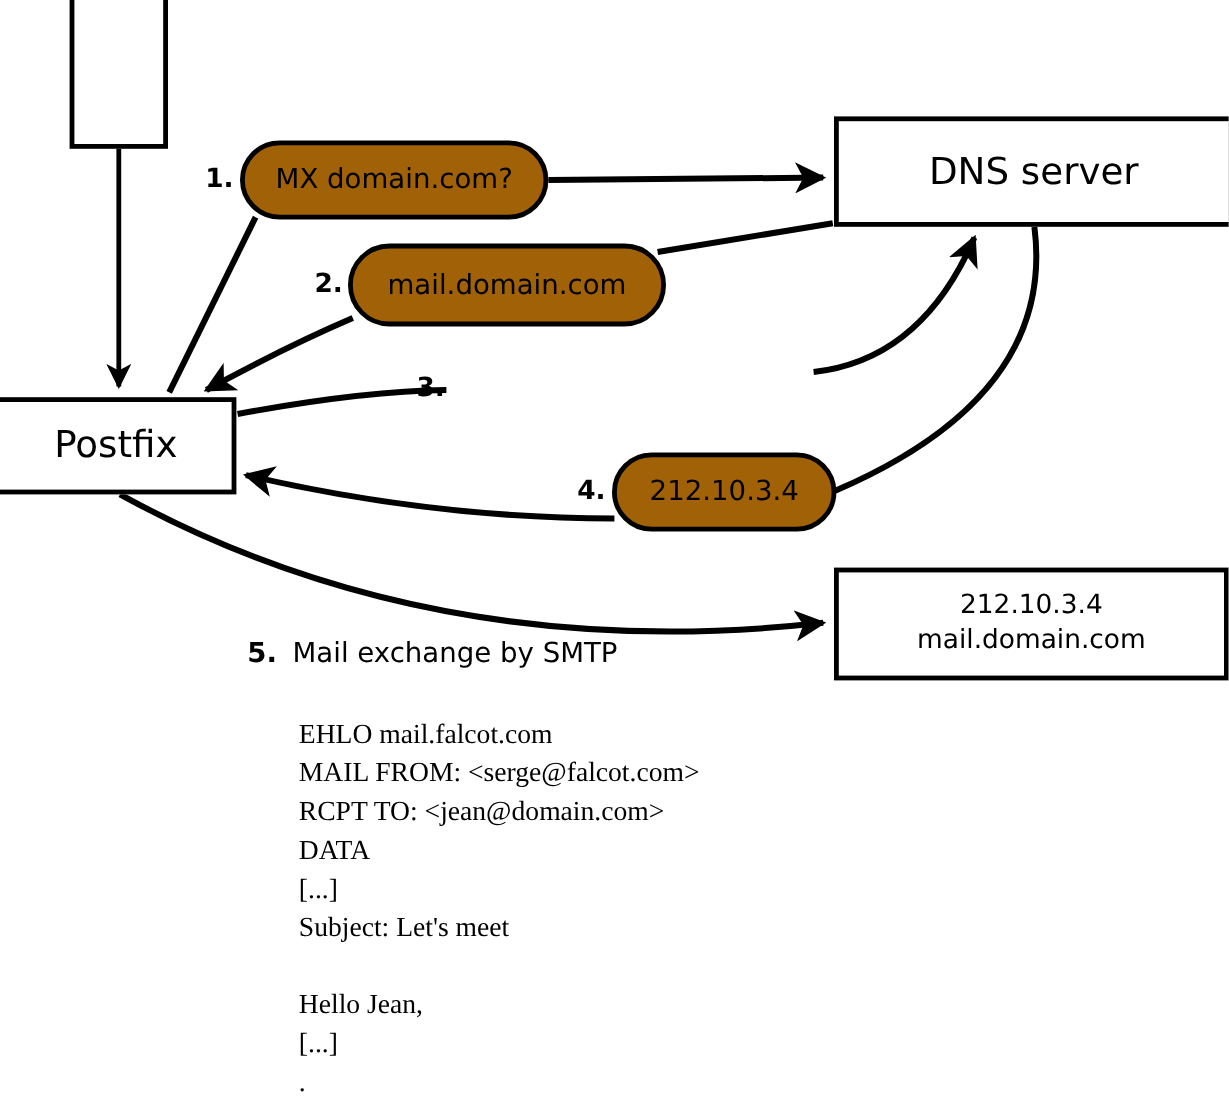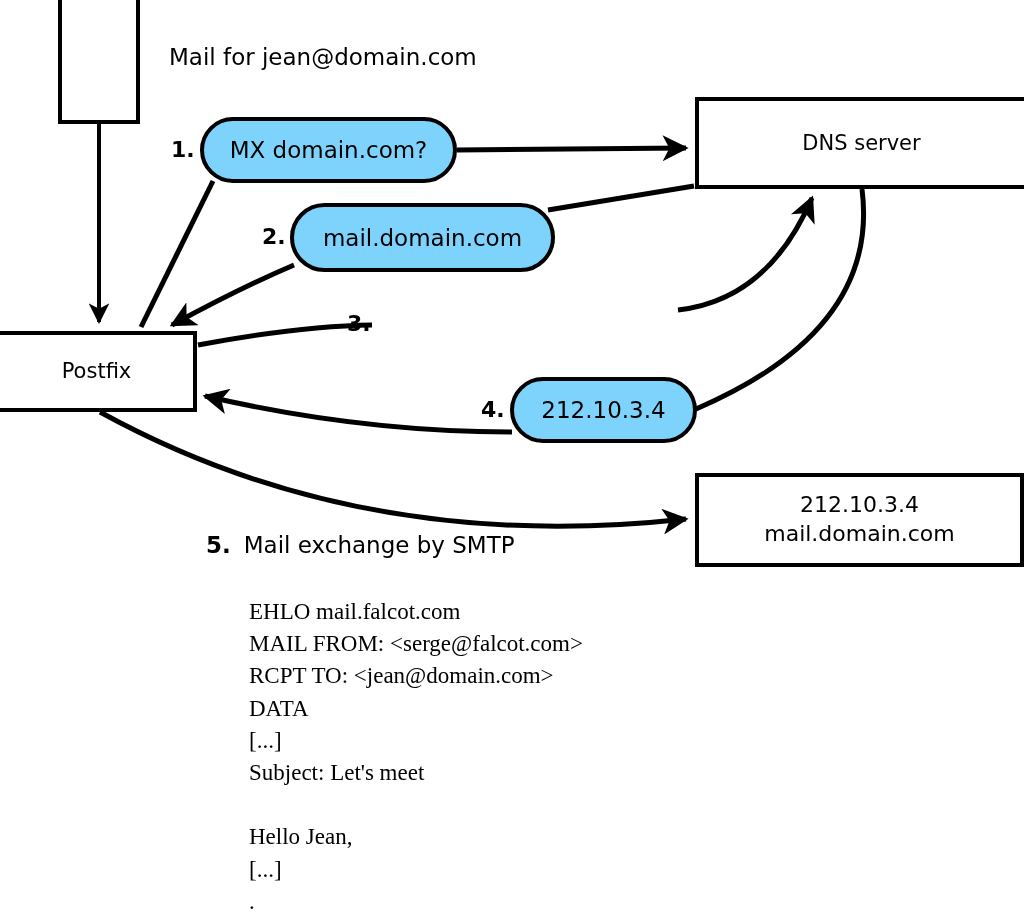--- a/index.html
+++ b/index.html
@@ -30,35 +30,35 @@
     box-sizing: border-box;
     background: #ffffff;
     border: 4px solid #000000;
     display: flex;
     align-items: center;
     justify-content: center;
     text-align: center;
     z-index: 3;
   }
   .node .label {
-    font-size: 21px;
+    font-size: 31px;
     line-height: 1.18;
     color: #000;
     white-space: pre-line;
   }
   #node-sender  { left: 58px;  top: -6px;  width: 82px;  height: 130px; }
   #node-postfix { left: -4px;  top: 331px; width: 201px; height: 81px; }
   #node-dns     { left: 695px; top: 97px;  width: 333px; height: 92px; }
   #node-target  { left: 695px; top: 473px; width: 329px; height: 94px; }
   #node-target .label { font-size: 22px; line-height: 1.30; }
 
   .bubble {
     position: absolute;
     box-sizing: border-box;
-    background: #7dd3fc;
+    background: #a16207;
     border: 4px solid #000000;
     border-radius: 999px;
     display: flex;
     align-items: center;
     justify-content: center;
     z-index: 4;
     padding: 0 20px;
   }
   .bubble .label {
     font-size: 23px;
@@ -171,21 +171,20 @@
   </div>
   <div class="step-num" id="step-2">2.</div>
 
   <div class="step-num" id="step-3">3.</div>
 
   <div class="bubble" id="bubble-4">
     <span class="label">212.10.3.4</span>
   </div>
   <div class="step-num" id="step-4">4.</div>
 
-  <div id="caption-mailfor">Mail for jean@domain.com</div>
 
   <div id="step5-row">
     <span class="num">5.</span><span>Mail exchange by SMTP</span>
   </div>
 
   <div id="smtp-transcript">EHLO mail.falcot.com
 MAIL FROM: &lt;serge@falcot.com&gt;
 RCPT TO: &lt;jean@domain.com&gt;
 DATA
 [...]

